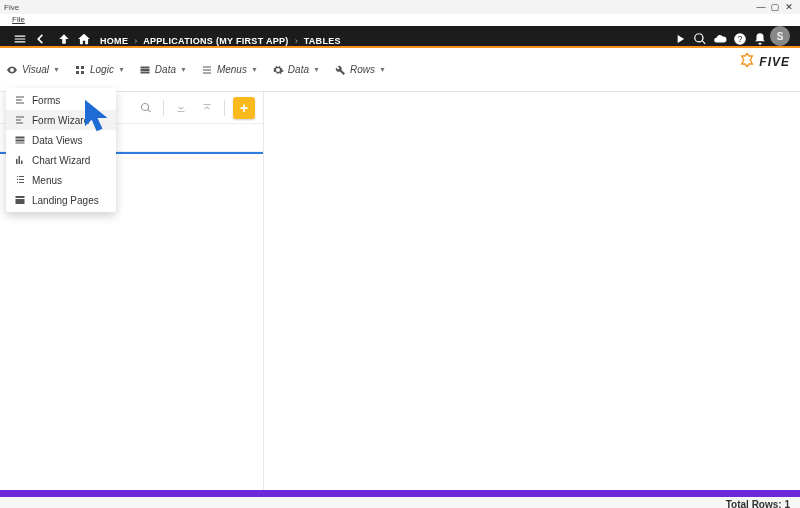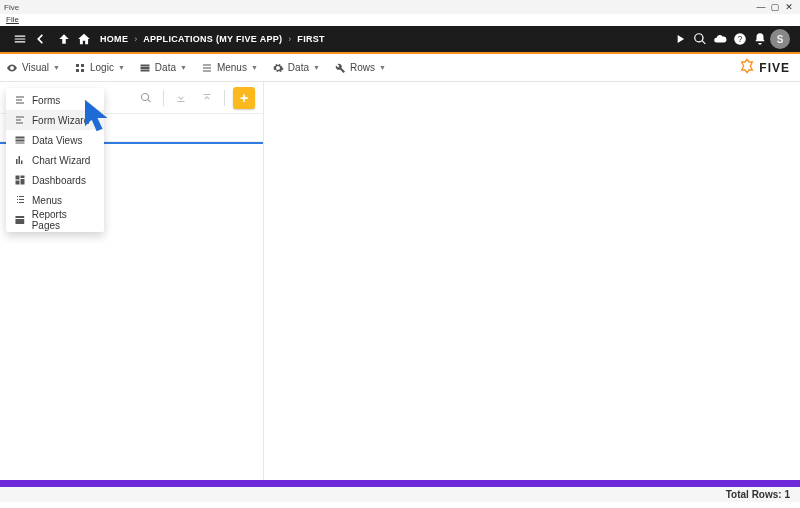--- a/index.html
+++ b/index.html
@@ -1,45 +1,45 @@
 <!DOCTYPE html>
 <html><head>
 <meta charset="utf-8">
 <style>
   * { box-sizing: border-box; margin: 0; padding: 0; font-family: -apple-system, BlinkMacSystemFont, "Segoe UI", Arial, sans-serif; }
   html, body { width: 800px; height: 508px; overflow: hidden; background: #fff; }
   .titlebar { height: 14px; background: #f4f4f4; display: flex; align-items: center; padding: 0 4px; font-size: 8px; color: #444; }
   .titlebar .spacer { flex: 1; }
   .titlebar .winbtn { width: 14px; text-align: center; font-size: 9px; color: #333; }
-  .appmenu { height: 12px; font-size: 8px; padding: 0 6px; color: #333; background: #fff; line-height:12px;text-decoration:underline;}
-  .navbar { height: 26px; background: #1c1c1c; display: flex; align-items: center; padding: 0 10px; color: #fff; }
+  .appmenu { height: 12px; font-size: 8px; padding: 0 12px; color: #333; background: #fff; line-height:12px;text-decoration:underline;}
+  .navbar { height: 20px; background: #1c1c1c; display: flex; align-items: flex-end; padding: 0 10px; color: #fff; }
   .navbar .icon, .navbar .crumb, .navbar .chev { display:flex; align-items:center; }
   .navbar .icon { width: 20px; justify-content:center; cursor: pointer; }
   .navbar .crumb { font-size: 9px; font-weight: 600; letter-spacing: .3px; padding: 0 6px; }
   .navbar .chev { font-size: 9px; color: #aaa; }
   .navbar .spacer { flex: 1; }
   .navbar svg { fill: #fff; }
   .orangebar { height: 2px; background: #f7921e; }
-  .toolbar { height: 28px; border-bottom: 1px solid #e4e4e4; display: flex; align-items: center; padding: 0 6px; gap: 14px; position: relative; }
+  .toolbar { height: 44px; border-bottom: 1px solid #e4e4e4; display: flex; align-items: center; padding: 0 6px; gap: 14px; position: relative; font-style: italic; }
   .tbitem { display: flex; align-items: center; gap: 4px; font-size: 10px; color: #444; cursor: pointer; }
   .tbitem .tri { font-size: 7px; color: #777; }
   .toolbar .brand { position: absolute; right: 10px; top: 4px; display:flex; align-items:center; gap:4px; }
   .brand-text { font-size: 12px; font-weight: 700; letter-spacing: 1px; color: #222;}
   .brand-icon svg { width:16px; height:16px; }
   .content { display: flex; height: 398px; }
   .left-panel { width: 264px; border-right: 1px solid #e8e8e8; display:flex; flex-direction:column; position:relative; }
   .actionrow { height: 32px; display:flex; align-items:center; justify-content:flex-end; gap:8px; padding: 0 8px; border-bottom:1px solid #eee; }
   .actionrow .ghost { width:18px; height:18px; display:flex; align-items:center; justify-content:center; color:#999; cursor:pointer; }
   .actionrow .divider { width:1px; height:16px; background:#ddd; }
   .actionrow .plus { width: 22px; height: 22px; background:#fcb91e; border-radius:3px; display:flex; align-items:center; justify-content:center; color:#fff; font-weight:bold; font-size:14px; cursor:pointer; box-shadow:0 1px 2px rgba(0,0,0,.2); }
   .listarea { flex:1; }
   .listarea .row { height:28px; border-bottom:1px solid #f0f0f0; }
   .listarea .row.blue { height:2px; background:#2f7de1; border:none;}
   .footer { height: 22px; background:#f6f6f6; border-top:7px solid #6d28d9; display:flex; align-items:center; justify-content:flex-end; padding:0 10px; font-size:10px; font-weight:600; color:#333;}
-  .dropdown-panel { position:absolute; left:6px; top:70px; width:98px; background:#fff; box-shadow:0 4px 10px rgba(0,0,0,.18); border-radius:2px; z-index:100; padding:2px 0;}
+  .dropdown-panel { position:absolute; left:6px; top:70px; width:110px; background:#fff; box-shadow:0 4px 10px rgba(0,0,0,.18); border-radius:2px; z-index:100; padding:2px 0;}
   .ddrow { height:20px; display:flex; align-items:center; gap:6px; padding:0 8px; font-size:10px; color:#333; cursor:pointer; }
   .ddrow:hover, .ddrow.hover { background:#f2f2f2; }
   .ddrow svg { width:12px; height:12px; fill:#555; }
   
   .cursor-arrow { position:absolute; left:80px; top:98px; z-index:200; pointer-events:none; }
   .cursor-arrow svg { width:40px; height:40px; }
   
   .icon svg, .tbitem svg, .ghost svg { width:12px; height:12px; }
   .navbar .icon svg { width:14px; height:14px; }
   .avatar { width:20px; height:20px; border-radius:50%; background:#888; color:#eee; display:flex; align-items:center; justify-content:center; font-size:10px; font-weight:600; }
@@ -77,23 +77,23 @@
         <path d="M12 4l-8 8h5v8h6v-8h5z"></path>
       </svg>
   </span>
   <span class="icon">
     <svg viewBox="0 0 24 24">
         <path d="M12 3l10 9h-3v9h-5v-6h-4v6H5v-9H2z"></path>
       </svg>
   </span>
   <span class="crumb">HOME</span>
   <span class="chev">›</span>
-  <span class="crumb">APPLICATIONS (MY FIVE APP)</span>
+  <span class="crumb">APPLICATIONS (MY FIRST APP)</span>
   <span class="chev">›</span>
-  <span class="crumb">FIRST</span>
+  <span class="crumb">TABLES</span>
   <span class="spacer"></span>
   <span class="icon">
     <svg viewBox="0 0 24 24">
         <path d="M8 5v14l11-7z"></path>
       </svg>
   </span>
   <span class="icon">
     <svg viewBox="0 0 24 24">
         <path d="M10 2a8 8 0 105.3 14l5 5 1.4-1.4-5-5A8 8 0 0010 2zm0 2a6 6 0 110 12 6 6 0 010-12z"></path>
       </svg>
@@ -226,35 +226,29 @@
     <span>Data Views</span>
   </div>
   <div class="ddrow">
     <svg viewBox="0 0 24 24">
         <path d="M4 20V10h3v10zm5 0V4h3v16zm5 0v-7h3v7z"></path>
       </svg>
     <span>Chart Wizard</span>
   </div>
   <div class="ddrow">
     <svg viewBox="0 0 24 24">
-        <path d="M3 3h8v8H3zM13 3h8v5h-8zM13 10h8v11h-8zM3 13h8v8H3z"></path>
-      </svg>
-    <span>Dashboards</span>
-  </div>
-  <div class="ddrow">
-    <svg viewBox="0 0 24 24">
         <path d="M6 4h2v2H6zm4 0h10v2H10zM6 10h2v2H6zm4 0h10v2H10zM6 16h2v2H6zm4 0h10v2H10z"></path>
       </svg>
     <span>Menus</span>
   </div>
   <div class="ddrow">
     <svg viewBox="0 0 24 24">
         <path d="M3 4h18v4H3zm0 6h18v10H3z"></path>
       </svg>
-    <span>Reports Pages</span>
+    <span>Landing Pages</span>
   </div>
 </div>
 
 <div class="cursor-arrow">
   <svg viewBox="0 0 48 48">
     <path fill="#1e6bd6" d="M6 2 L6 34 L14 26 L20 40 L27 37 L21 24 L33 24 Z"></path>
   </svg>
 </div>
 
 </body></html>

